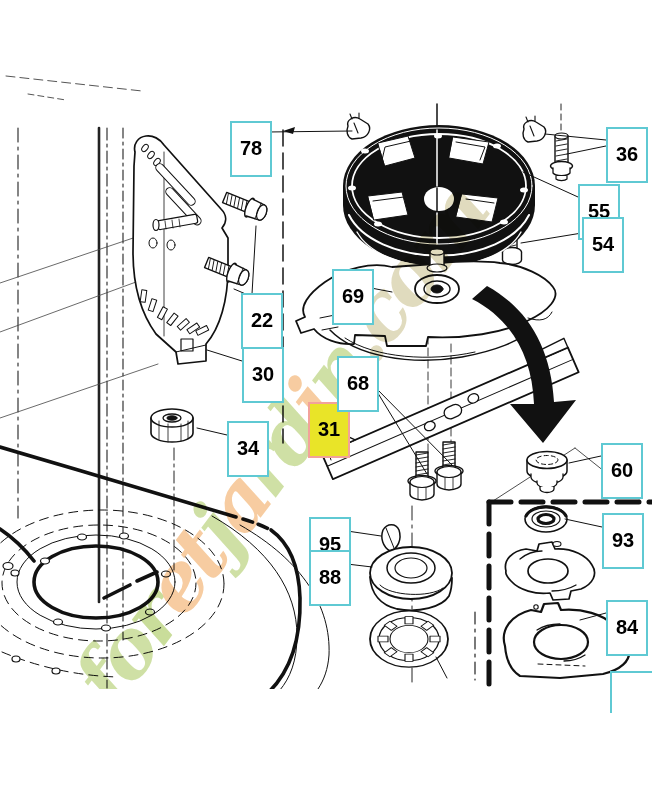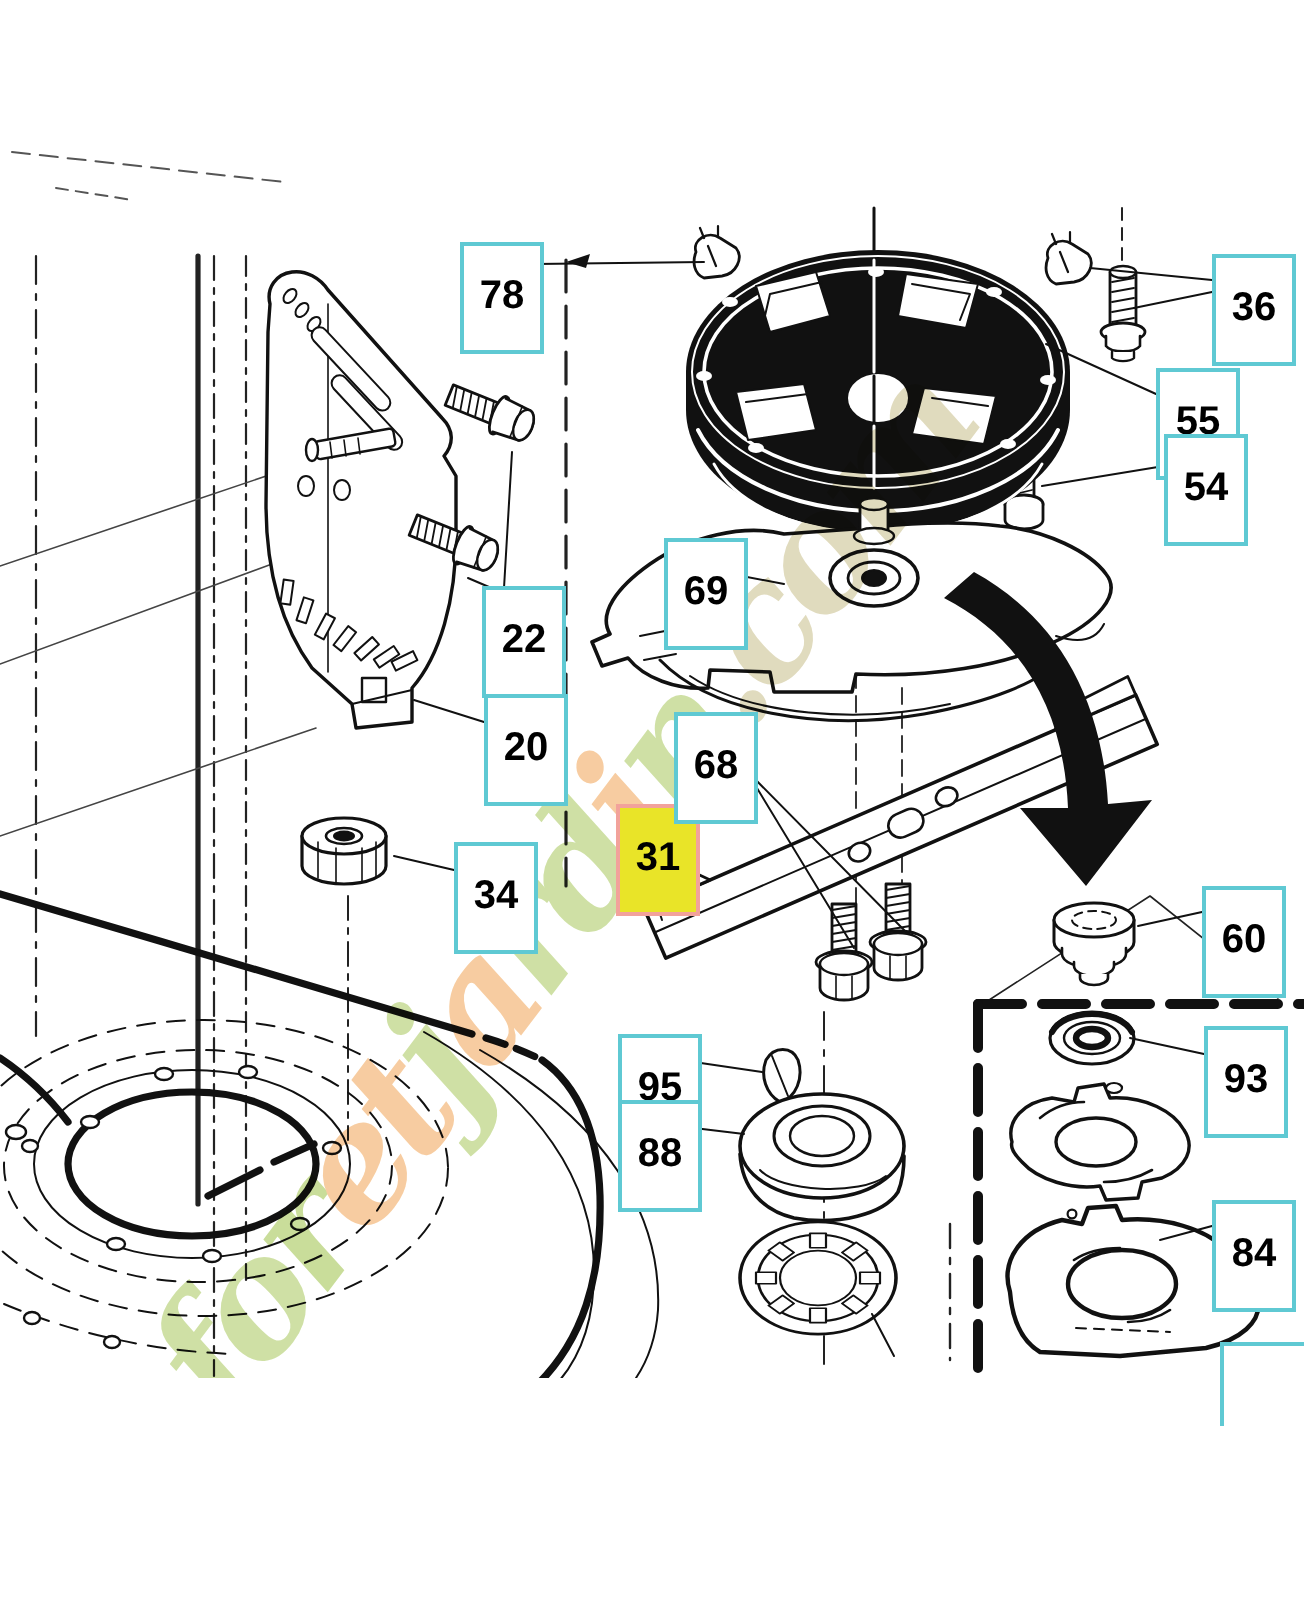--- a/index.html
+++ b/index.html
@@ -301,21 +301,21 @@
 <div id="watermark"><span style="color: rgb(195, 217, 143);">f</span><span style="color: rgb(195, 217, 143);">o</span><span style="color: rgb(188, 213, 129);">r</span><span style="color: rgb(245, 192, 137);">e</span><span style="color: rgb(245, 192, 137);">t</span><span style="color: rgb(195, 217, 143);">j</span><span style="color: rgb(245, 192, 137);">a</span><span style="color: rgb(195, 217, 143);">r</span><span style="color: rgb(195, 217, 143);">d</span><span style="color: rgb(245, 192, 137);">i</span><span style="color: rgb(195, 217, 143);">n</span><span style="color: rgb(217, 210, 174);">.</span><span style="color: rgb(217, 210, 174);">c</span><span style="color: rgb(217, 210, 174);">o</span><span style="color: rgb(217, 210, 174);">m</span></div>
 
 <div id="cutoff"></div>
 
 <div class="plabel" style="left:230px;top:121px">78</div>
 <div class="plabel" style="left:606px;top:127px">36</div>
 <div class="plabel" style="left:578px;top:184px">55</div>
 <div class="plabel" style="left:582px;top:217px">54</div>
 <div class="plabel" style="left:332px;top:269px">69</div>
 <div class="plabel" style="left:241px;top:293px">22</div>
-<div class="plabel" style="left:242px;top:347px">20</div>
+<div class="plabel" style="left:242px;top:347px">30</div>
 <div class="plabel" style="left:227px;top:421px">34</div>
 <div class="plabel highlight" style="left:308px;top:402px">31</div>
 <div class="plabel" style="left:337px;top:356px">68</div>
 <div class="plabel" style="left:309px;top:517px">95</div>
 <div class="plabel" style="left:309px;top:550px">88</div>
 <div class="plabel" style="left:601px;top:443px">60</div>
 <div class="plabel" style="left:602px;top:513px">93</div>
 <div class="plabel" style="left:606px;top:600px">84</div>
 <div class="plabel partial" style="left:610px;top:671px"></div>
 

